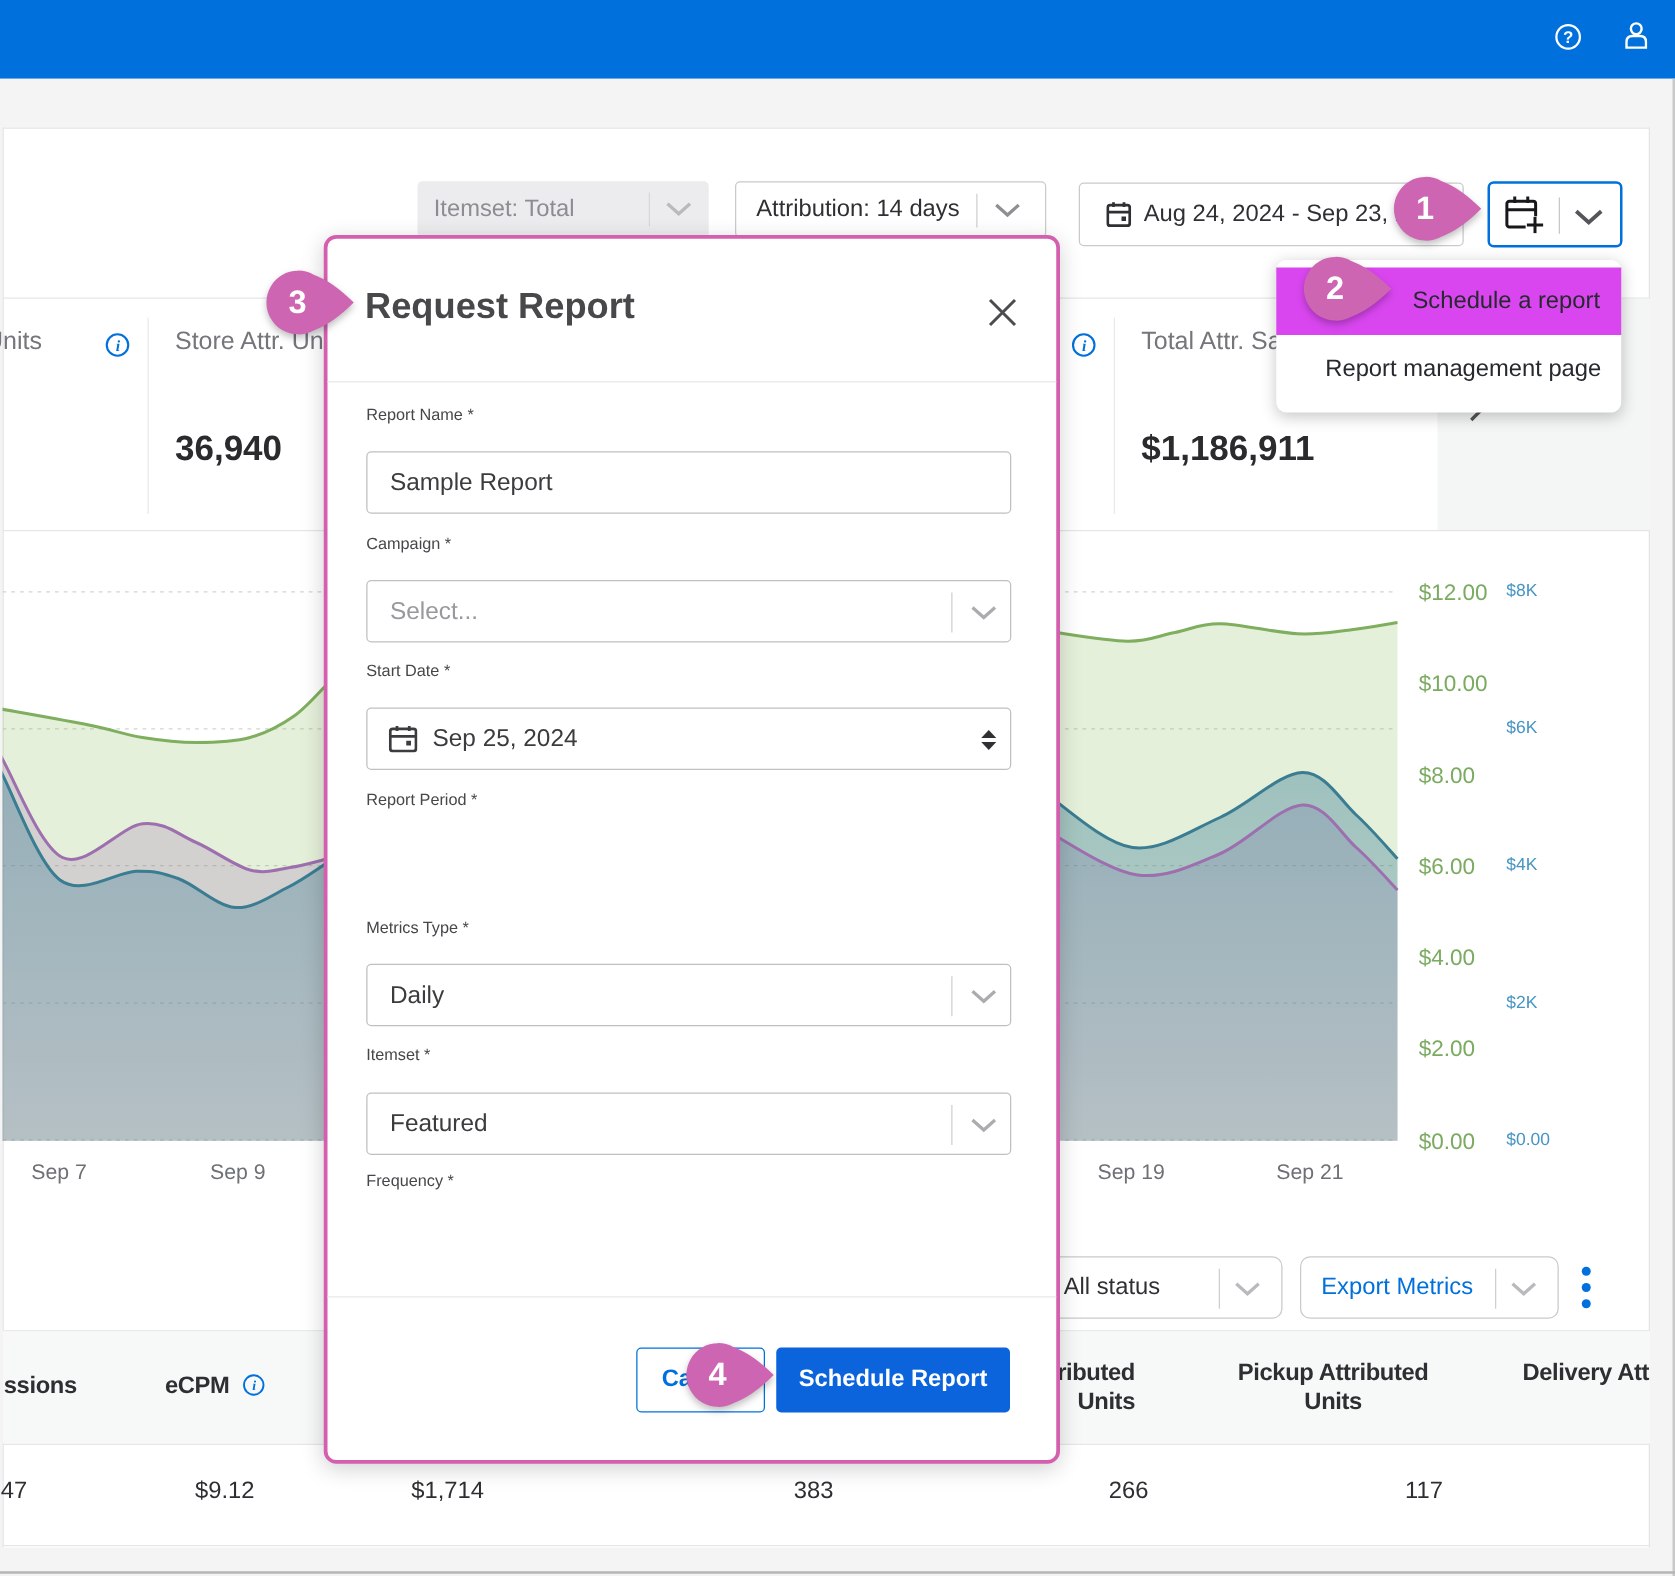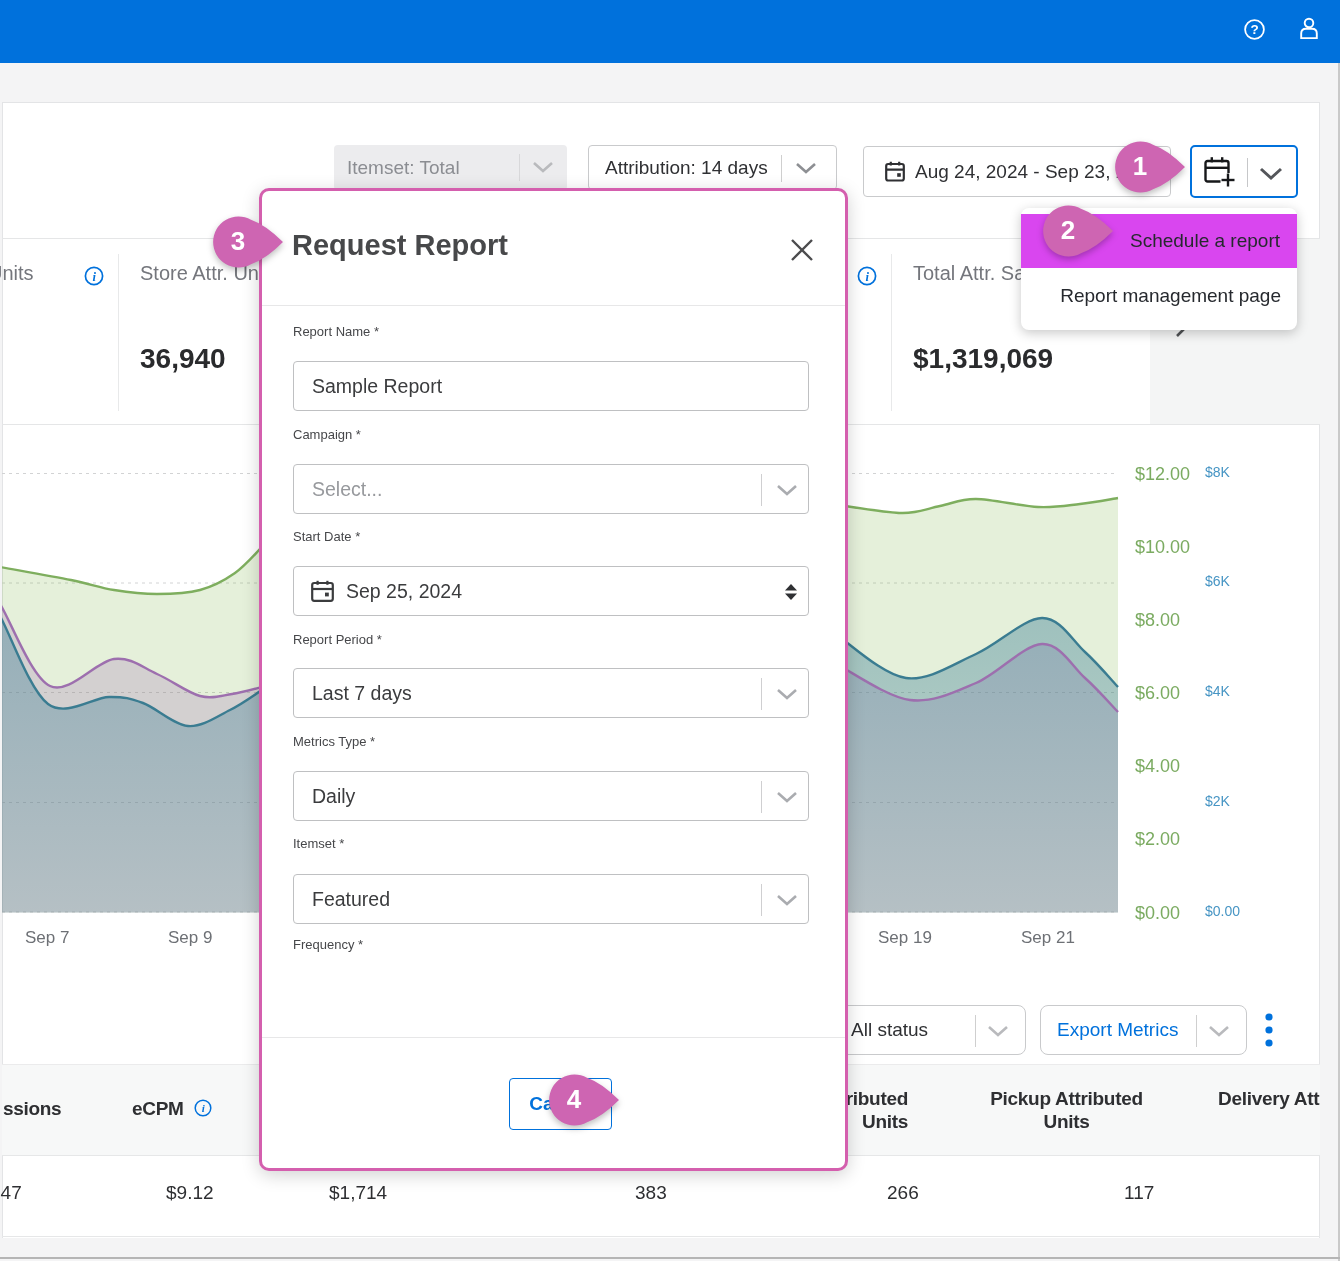--- a/index.html
+++ b/index.html
@@ -90,21 +90,21 @@
   <circle cx="10" cy="10" r="8.6" fill="none" stroke="#0071dc" stroke-width="1.7"></circle>
   <text x="10.3" y="14.6" text-anchor="middle" font-size="12.5" font-style="italic" font-weight="bold" fill="#0071dc" font-family="Liberation Serif,serif">i</text>
 </svg>
 <div class="abs statitle" style="left:140px;top:262px;white-space:nowrap;">Store Attr. Units</div>
 <div class="abs statval" style="left:140px;top:343px;">36,940</div>
 <svg class="abs" style="left:857px;top:266px;" width="20" height="20" viewBox="0 0 20 20">
   <circle cx="10" cy="10" r="8.6" fill="none" stroke="#0071dc" stroke-width="1.7"></circle>
   <text x="10.3" y="14.6" text-anchor="middle" font-size="12.5" font-style="italic" font-weight="bold" fill="#0071dc" font-family="Liberation Serif,serif">i</text>
 </svg>
 <div class="abs statitle" style="left:913px;top:262px;white-space:nowrap;">Total Attr. Sales</div>
-<div class="abs statval" style="left:913px;top:343px;">$1,319,069</div>
+<div class="abs statval" style="left:913px;top:343px;">$1,186,911</div>
 <div class="abs" style="left:1150px;top:239px;width:170px;height:185px;background:#f4f5f5;">
   <svg style="position:absolute;left:25px;top:73px;" width="16" height="26" viewBox="0 0 16 26">
       <path d="M2,2 L13,13 L2,24" fill="none" stroke="#515356" stroke-width="2.6"></path>
     </svg>
 </div>
 
 <svg class="abs" style="left:2px;top:425px;" width="258" height="536" viewBox="2 425 258 536">
   <g stroke="#d2d3d4" stroke-width="1" stroke-dasharray="3 4">
     <line x1="2" y1="473.5" x2="260" y2="473.5"></line>
       <line x1="2" y1="583" x2="260" y2="583"></line>
@@ -190,21 +190,21 @@
 <div class="abs hdr" style="left:3px;top:1098px;">ssions</div>
 <div class="abs hdr" style="left:132px;top:1098px;">eCPM</div>
 <svg class="abs" style="left:194px;top:1099px;" width="18" height="18" viewBox="0 0 18 18">
   <circle cx="9" cy="9" r="7.8" fill="none" stroke="#0071dc" stroke-width="1.5"></circle>
   <text x="9.3" y="13.2" text-anchor="middle" font-size="11" font-style="italic" font-weight="bold" fill="#0071dc" font-family="Liberation Serif,serif">i</text>
 </svg>
 <div class="abs hdr" style="left:770px;top:1087px;width:138px;text-align:right;line-height:23px;overflow:hidden;">Attributed<br>Units</div>
 <div class="abs hdr" style="left:985px;top:1087px;width:163px;text-align:center;line-height:23px;">Pickup Attributed Units</div>
 <div class="abs hdr" style="left:1218px;top:1087px;width:102px;line-height:23px;white-space:nowrap;overflow:hidden;">Delivery Attributed</div>
 <div class="abs val" style="left:-10px;top:1182px;">347</div>
-<div class="abs val" style="left:156px;top:1182px;margin-left:10px;">$9.12</div>
+<div class="abs val" style="left:156px;top:1182px;">$9.12</div>
 <div class="abs val" style="left:329px;top:1182px;">$1,714</div>
 <div class="abs val" style="left:635px;top:1182px;">383</div>
 <div class="abs val" style="left:887px;top:1182px;">266</div>
 <div class="abs val" style="left:1124px;top:1182px;">117</div>
 
 <div id="menu" class="abs">
   <div style="position:absolute;left:0;top:6px;width:276px;height:54px;background:#d946ef;display:flex;align-items:center;justify-content:flex-end;">
       <span style="margin-right:17px;">Schedule a report</span>
     </div>
   <div style="position:absolute;left:0;top:60px;width:276px;height:55px;display:flex;align-items:center;justify-content:flex-end;">
@@ -243,27 +243,20 @@
       <rect x="14" y="12.6" width="3.8" height="3.8" fill="#3b3c3e"></rect>
     </svg>
     <span style="margin-left:12px;">Sep 25, 2024</span>
     <svg style="position:absolute;left:490px;top:17px;" width="14" height="16" viewBox="0 0 14 16">
       <path d="M7,0 L13,6.4 L1,6.4 Z" fill="#2f3033"></path>
         <path d="M7,16 L13,9.6 L1,9.6 Z" fill="#2f3033"></path>
     </svg>
   </div>
 
   <div class="mlabel" style="top:441px;">Report Period *</div>
-  <div class="mfield" style="top:477px;">
-      <span style="margin-left:18px;">Last 7 days</span>
-    <div style="position:absolute;left:467px;top:9px;width:1px;height:32px;background:#cfcfd1;"></div>
-    <svg style="position:absolute;left:482px;top:19px;" width="22" height="13" viewBox="0 0 22 13">
-        <path d="M2,2 L11,10 L20,2" fill="none" stroke="#aaacb0" stroke-width="2.6"></path>
-      </svg>
-  </div>
 
   <div class="mlabel" style="top:543px;">Metrics Type *</div>
   <div class="mfield" style="top:580px;">
       <span style="margin-left:18px;">Daily</span>
     <div style="position:absolute;left:467px;top:9px;width:1px;height:32px;background:#cfcfd1;"></div>
     <svg style="position:absolute;left:482px;top:19px;" width="22" height="13" viewBox="0 0 22 13">
         <path d="M2,2 L11,10 L20,2" fill="none" stroke="#aaacb0" stroke-width="2.6"></path>
       </svg>
   </div>
 
@@ -273,20 +266,21 @@
     <div style="position:absolute;left:467px;top:9px;width:1px;height:32px;background:#cfcfd1;"></div>
     <svg style="position:absolute;left:482px;top:19px;" width="22" height="13" viewBox="0 0 22 13">
         <path d="M2,2 L11,10 L20,2" fill="none" stroke="#aaacb0" stroke-width="2.6"></path>
       </svg>
   </div>
 
   <div class="mlabel" style="top:746px;">Frequency *</div>
 
   <div style="position:absolute;left:0;top:846px;width:583px;height:1px;background:#e7e7e8;"></div>
   <div style="position:absolute;left:247px;top:887px;width:103px;height:52px;box-sizing:border-box;border:1px solid #0071dc;border-radius:4px;background:#fff;color:#0071dc;font-size:19px;font-weight:bold;display:flex;align-items:center;justify-content:center;">Cancel</div>
+  <div style="position:absolute;left:359px;top:887px;width:187px;height:52px;border-radius:4px;background:#0b64dc;color:#fff;font-size:19px;font-weight:bold;display:flex;align-items:center;justify-content:center;">Schedule Report</div>
 </div>
 
 <svg class="abs callout" style="left:1114px;top:140px;" width="74" height="53" viewBox="0 0 74 53">
   <path d="M71,27 Q54,10 39,4.7 A25.5,25.5 0 1 0 39,49.3 Q54,44 71,27 Z" fill="#ce65b2"></path>
 </svg>
 <div class="cnum" style="left:1114px;top:140px;">1</div>
 <svg class="abs callout" style="left:1042px;top:204px;" width="74" height="53" viewBox="0 0 74 53">
   <path d="M71,27 Q54,10 39,4.7 A25.5,25.5 0 1 0 39,49.3 Q54,44 71,27 Z" fill="#ce65b2"></path>
 </svg>
 <div class="cnum" style="left:1042px;top:204px;">2</div>

